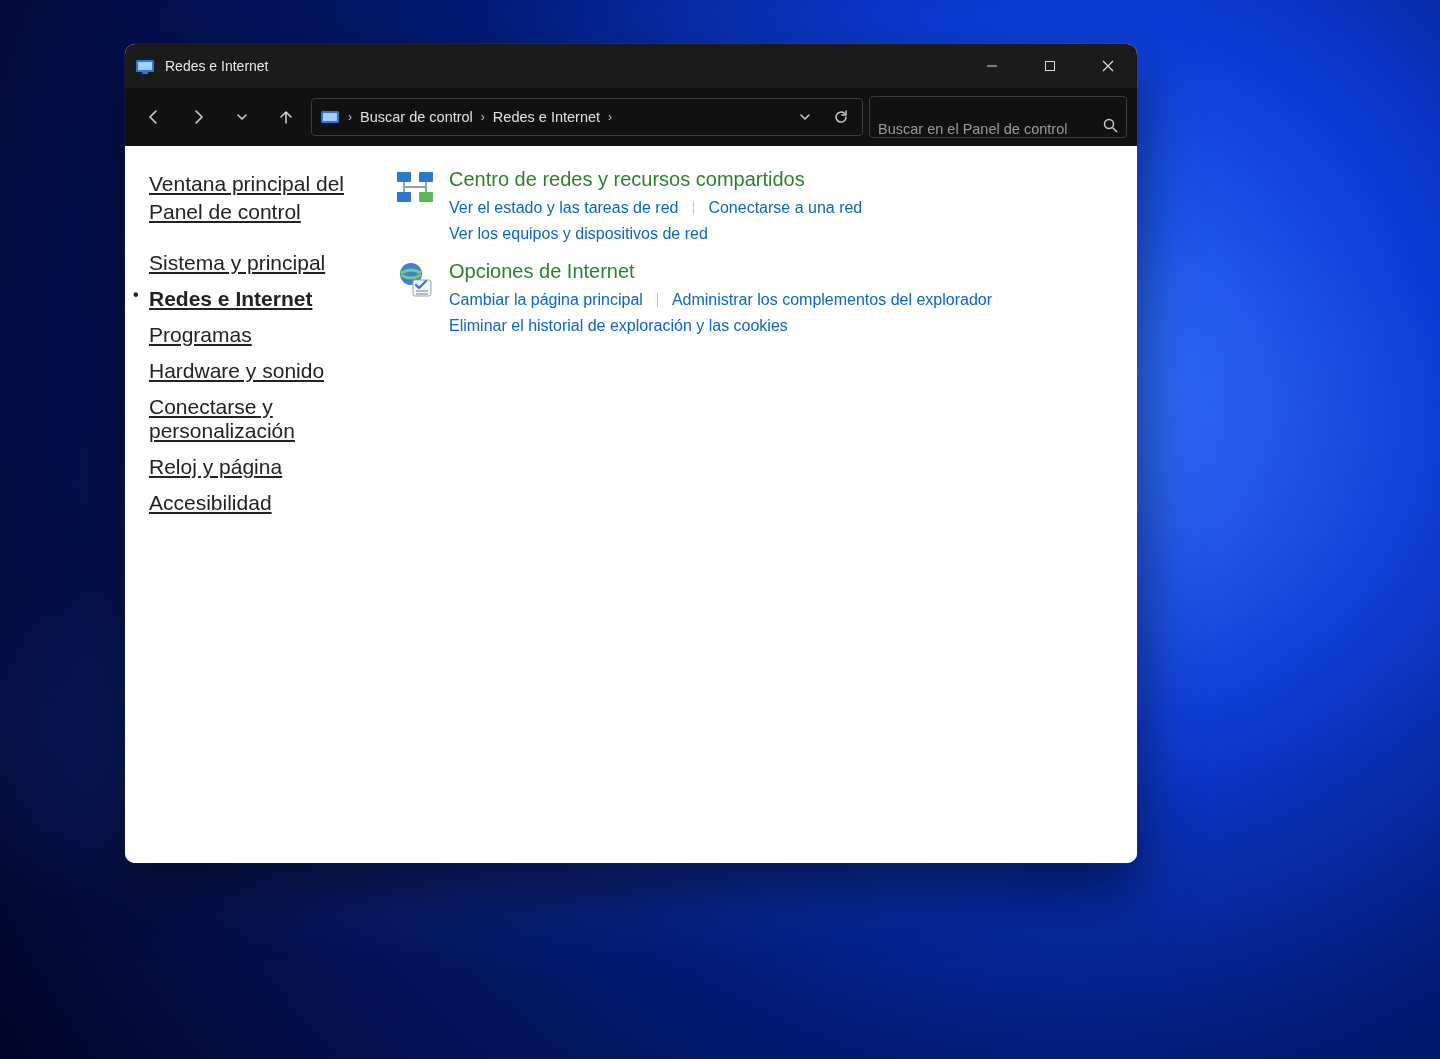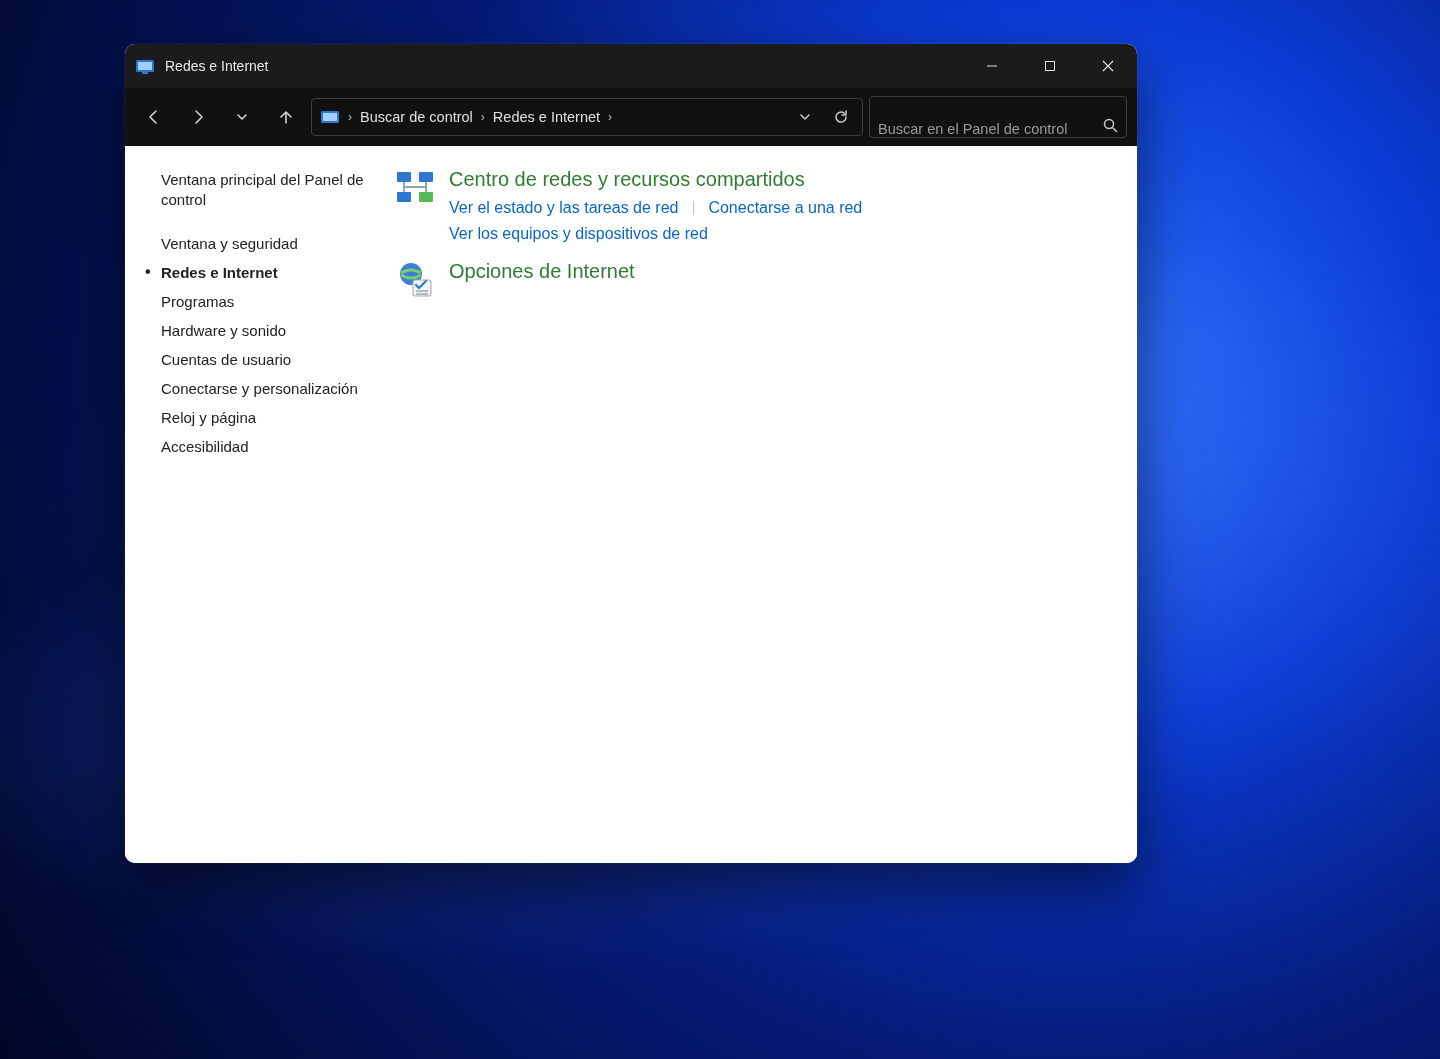--- a/index.html
+++ b/index.html
@@ -96,23 +96,24 @@
     color:#e6e6e6; font-size:14.5px;
     font-family:inherit;
   }
   .search input::placeholder { color:#9a9a9a; }
   .search .mag { color:#c9c9c9; }
 
   
   .body { flex:1; display:flex; background:#fff; }
   .sidebar {
     width: 260px;
-    padding: 24px 12px 0 36px;
-    font-size: 15px;
+    padding: 24px 12px 0 24px;
+    font-size: 21px;
     color:#222;
+    text-decoration:underline;
   }
   .side-home { color:#222; line-height:1.35; margin-bottom:18px; cursor:pointer;}
   .side-item { padding:6px 0 6px 0; cursor:pointer; position:relative;}
   .side-item.active { font-weight:700; }
   .side-item.active::before {
     content:"•"; position:absolute; left:-16px; top:5px; color:#222; font-size:16px;
   }
 
   .content {
     flex:1;
@@ -231,25 +232,24 @@
             <circle cx="7" cy="7" r="4.5" fill="none" stroke="currentColor" stroke-width="1.5"></circle>
             <path d="M11 11 L14.5 14.5" stroke="currentColor" stroke-width="1.5" stroke-linecap="round"></path>
           </svg>
       </span>
     </div>
   </div>
 
   <div class="body">
     <div class="sidebar">
       <div class="side-home">Ventana principal del Panel de control</div>
-      <div class="side-item">Ventana y seguridad</div>
+      <div class="side-item">Sistema y principal</div>
       <div class="side-item active">Redes e Internet</div>
       <div class="side-item">Programas</div>
       <div class="side-item">Hardware y sonido</div>
-      <div class="side-item">Cuentas de usuario</div>
       <div class="side-item">Conectarse y personalización</div>
       <div class="side-item">Reloj y página</div>
       <div class="side-item">Accesibilidad</div>
     </div>
 
     <div class="content">
 
       <div class="section">
         <div class="sec-icon">
           <svg width="40" height="40" viewBox="0 0 40 40">
@@ -277,18 +277,25 @@
           <svg width="40" height="40" viewBox="0 0 40 40">
             <circle cx="16" cy="14" r="11" fill="#3b82d6"></circle>
             <path d="M6 13 q10 -6 20 0 M6 15 q10 6 20 0" stroke="#7fc96f" stroke-width="3" fill="none"></path>
             <rect x="18" y="20" width="18" height="16" rx="2" fill="#f4f4f4" stroke="#9aa" stroke-width="1"></rect>
             <path d="M21 25 l3 3 l7 -7" stroke="#2e77d0" stroke-width="2.2" fill="none" stroke-linecap="round" stroke-linejoin="round"></path>
             <path d="M21 31 h12 M21 34 h12" stroke="#9aa" stroke-width="1.5"></path>
           </svg>
         </div>
         <div class="sec-body">
           <div class="sec-title">Opciones de Internet</div>
+          <div class="sec-links">
+            <a>Cambiar la página principal</a>
+            <span class="vbar"></span>
+            <a>Administrar los complementos del explorador</a>
+            <br>
+            <a>Eliminar el historial de exploración y las cookies</a>
+          </div>
         </div>
       </div>
 
     </div>
   </div>
 </div>
 
 </body></html>

